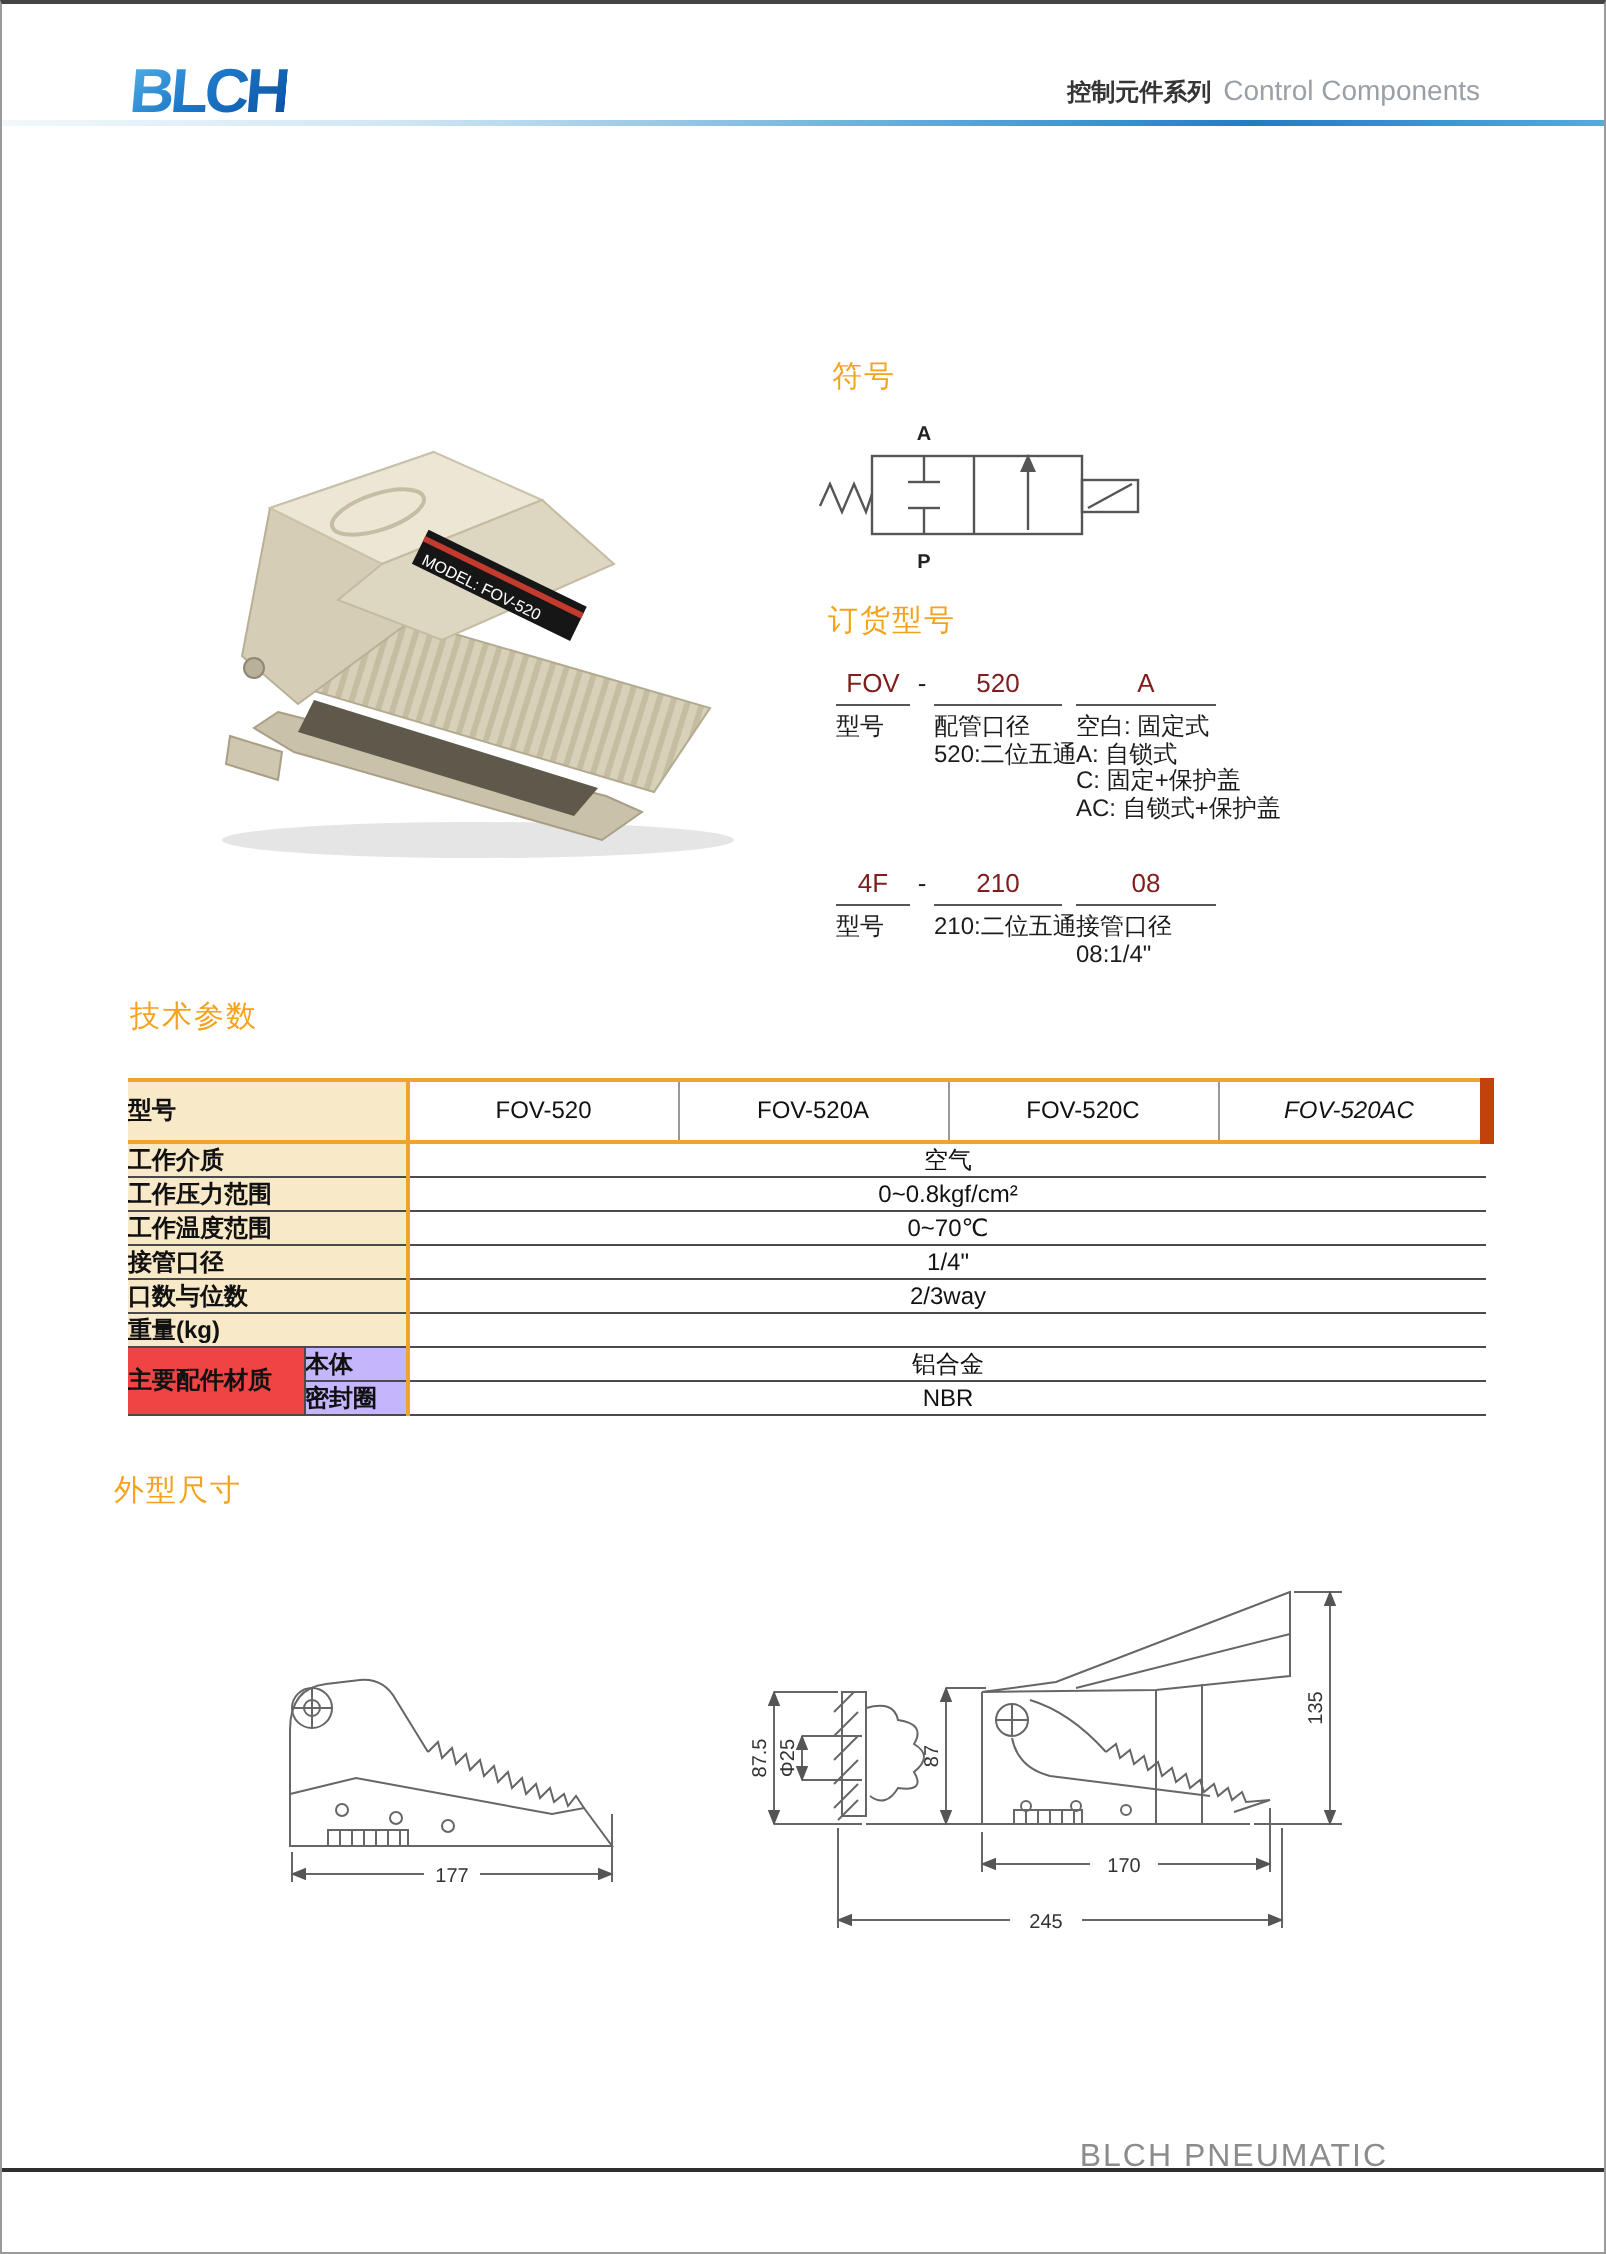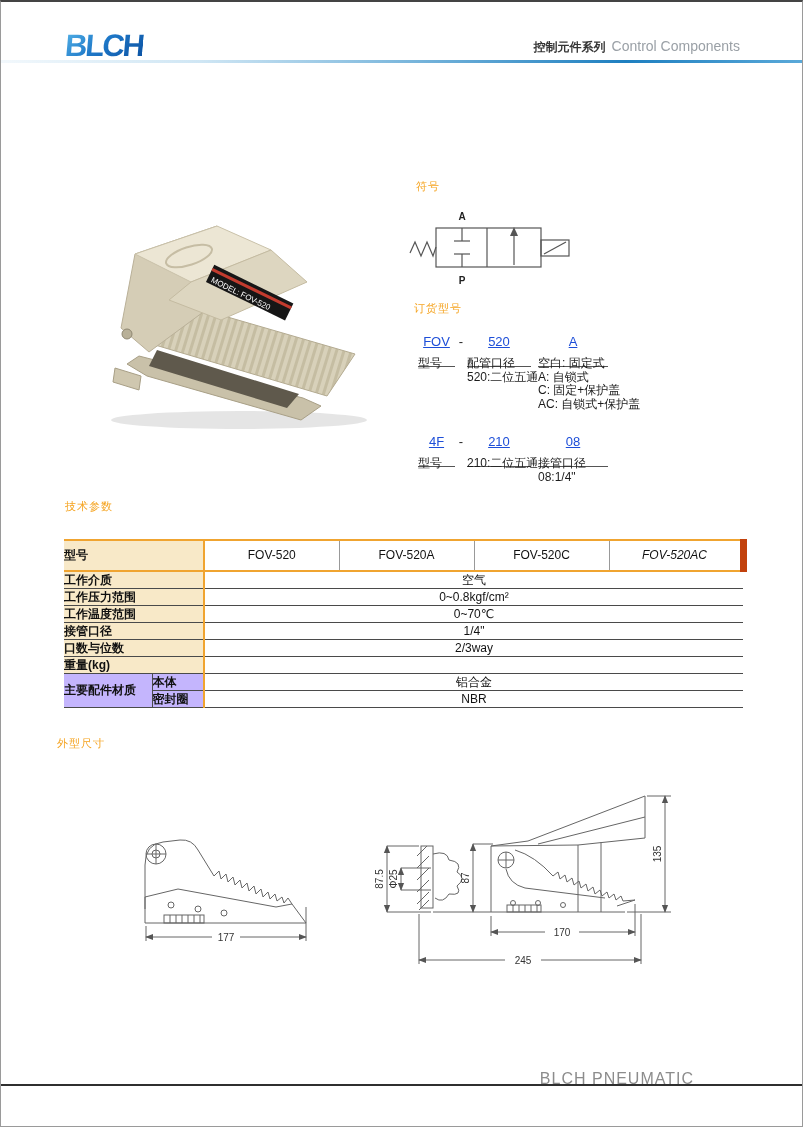--- a/index.html
+++ b/index.html
@@ -25,39 +25,39 @@
   }
   .series{right:62px; top:35px; white-space:nowrap;}
   .series .zh{font-size:12px; font-weight:700; color:#353535;}
   .series .en{font-size:14px; color:#9aa0a6; margin-left:6px;}
   .header-line{
     left:0; top:58px; width:100%; height:3px;
     background:linear-gradient(90deg,#f2f8fc 0%,#cfe6f4 25%,#7db8dd 50%,#1e7fc0 78%,#5aa9d9 100%);
   }
   
   .title{left:63px; top:125px; font-size:23px; font-weight:800; color:#141414; letter-spacing:0.5px;}
-  .sec{font-size:11px; color:#f5a31f; letter-spacing:1px;}
+  .sec{font-size:15px; color:#f5a31f; letter-spacing:1px;}
   
   .ord{position:absolute; width:240px;}
-  .code{position:absolute; top:0; text-align:center; font-size:13px; color:#1d4ed8;
-        border-bottom:1px solid #555; padding-bottom:17px;text-decoration:underline;}
+  .code{position:absolute; top:0; text-align:center; font-size:13px; color:#7f1d1d;
+        border-bottom:1px solid #555; padding-bottom:3px;}
   .dash{position:absolute; top:0; text-align:center; font-size:13px; color:#222;}
   .desc{position:absolute; font-size:12px; line-height:13.5px; white-space:nowrap; color:#1c1c1c;}
   
   .spec{position:absolute; left:63px; top:537px; width:679px;
         border-collapse:collapse; table-layout:fixed; font-size:12px; color:#111;}
   .spec td{height:16px; padding:0; line-height:13px; border-bottom:1px solid #4a4a4a; overflow:hidden;}
   .spec tr.hd td{height:29px; border-top:2px solid #f0a430; border-bottom:2px solid #f0a430;}
   .lblbg{background:#f8e9c8;}
   .lblmain{padding-left:8px; font-weight:700; border-right:2px solid #f0a430; text-align:left;}
   .mdl{text-align:center;}
   .mdl.sep{border-left:1px solid #999;}
   .mdl.last{border-right:7px solid #c2410c;font-style:italic;}
   .val{text-align:center;}
-  .grplbl{padding-left:8px; font-weight:700; background:#c4b5fd; text-align:left;}
+  .grplbl{padding-left:8px; font-weight:700; background:#ef4444; text-align:left;}
   .sublbl{padding-left:6px; font-weight:700; background:#c4b5fd;
           border-left:1px solid #4a4a4a; border-right:2px solid #f0a430; text-align:left;}
   
   svg text{font-family:"Liberation Sans","DejaVu Sans",sans-serif;}
   .dim-t{font-size:10px; fill:#333;}
   
   .footline{left:0; top:1082px; width:100%; height:2px; background:#2f2f2f;}
   .foot-brand{right:108px; top:1068px; font-size:16px; color:#8c8c8c; letter-spacing:1px;}
   .foot-num{right:76px; top:1139px; font-size:21px; color:#f39c1c;}
 </style>

